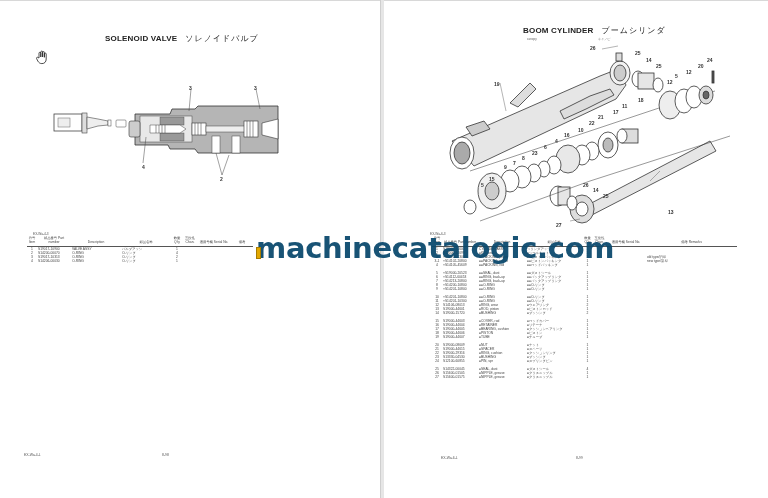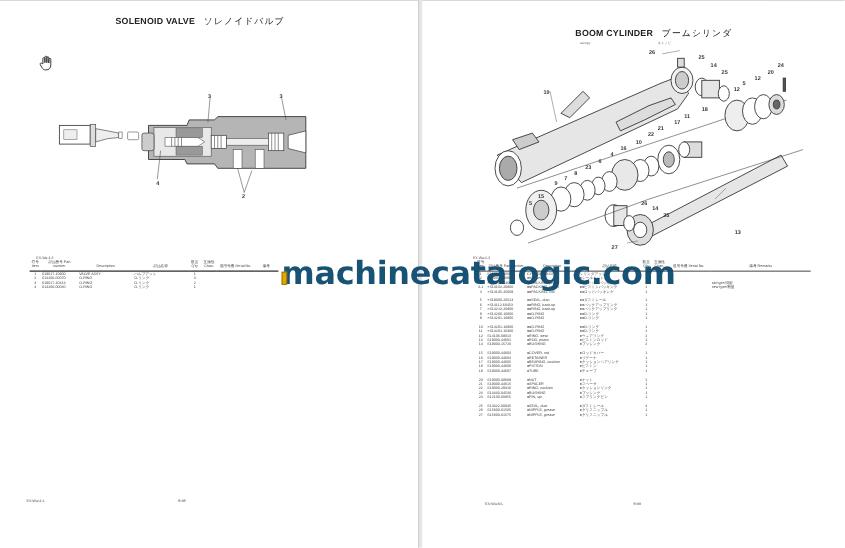--- a/index.html
+++ b/index.html
@@ -24,21 +24,21 @@
     .footer { position:absolute; font-size:3.4px; color:#555; white-space:nowrap; }
     .watermark { position:absolute; left:256px; top:231px; font-family:"DejaVu Sans", sans-serif; font-weight:bold; font-size:29px; color:#0c4a6e; letter-spacing:-0.3px; white-space:nowrap; opacity:0.95; }
     .cursor-bar { position:absolute; left:256px; top:247px; width:3px; height:10px; background:#e3a800; border:0.5px solid #a87c00; }
   </style>
 </head>
 <body>
 
 <div class="topbar"></div>
 
 <div class="page page-left">
-  <div class="title" style="left:105px;top:13px;text-align:right;">
+  <div class="title" style="left:105px;top:32px;text-align:right;">
     <span>SOLENOID VALVE</span><span class="jp">ソレノイドバルブ</span>
   </div>
 
   <svg class="hand" viewBox="0 0 16 16">
     <path d="M5 9 V4.2 a0.9 0.9 0 0 1 1.8 0 V8 V3 a0.9 0.9 0 0 1 1.8 0 V8 V3.5 a0.9 0.9 0 0 1 1.8 0 V8.3 V5 a0.9 0.9 0 0 1 1.8 0 V10 c0 3 -1.8 4.6 -4.3 4.6 c-2 0 -3 -1 -4 -2.4 L2.6 9.6 a0.9 0.9 0 0 1 1.4 -1.1 Z" fill="#fff" stroke="#222" stroke-width="0.8" stroke-linejoin="round"></path>
   </svg>
 
   <svg class="fig" style="left:20px;top:80px;" width="300" height="140" viewBox="0 0 300 140">
 
     <rect x="34" y="33" width="28" height="17" fill="#fff" stroke="#444" stroke-width="0.8"></rect>

